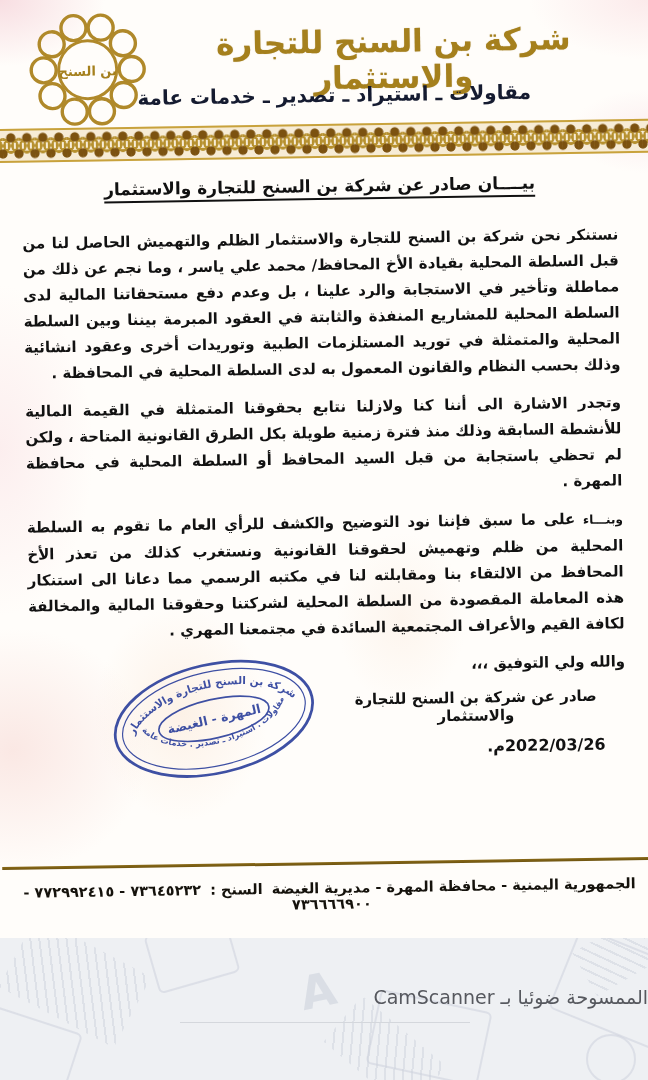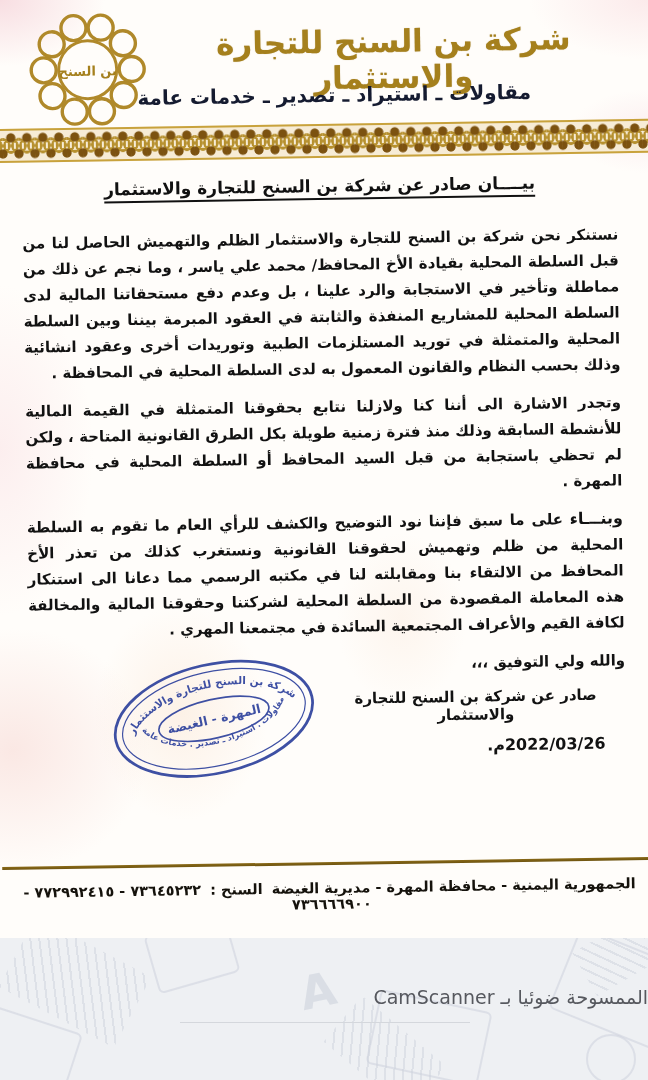--- a/index.html
+++ b/index.html
@@ -39,21 +39,21 @@
       radial-gradient(circle at 16px 15px, transparent 5.5px, #b6902e 5.5px 7.5px, transparent 8px);
     background-size:16px 30px;
     border-top:2px solid #c8a23c;border-bottom:2px solid #c8a23c;}
 
   
   .stmt-title{position:absolute;left:0;right:0;top:176px;text-align:center;direction:rtl;
     font-size:17px;font-weight:900;color:#111;
     text-decoration:underline;text-decoration-thickness:2px;text-underline-offset:6px;}
   .body-text{position:absolute;left:26px;right:26px;top:226px;direction:rtl;color:#121212;}
   .body-text p{margin:0 0 12px 0;font-size:15px;font-weight:700;line-height:26px;text-align:justify;}
-  .lead{font-weight:900;font-size:16px;margin-top:35px;}
+  .lead{font-weight:900;font-size:12px;margin-top:35px;}
   .closing{margin:2px 0 10px 0;text-align:center;font-size:15.5px;font-weight:800;direction:rtl;}
   .issued{width:300px;margin-left:6px;text-align:center;font-size:15px;font-weight:800;direction:rtl;}
   .date-line{width:160px;margin:12px 0 0 108px;text-align:center;font-size:16px;font-weight:800;direction:rtl;}
 
   
   .stamp{position:absolute;left:104px;top:658px;width:212px;height:118px;
     transform:rotate(-12deg);opacity:.9;}
 
   
   .gold-rule{position:absolute;left:-4px;right:-4px;top:862px;height:3px;

